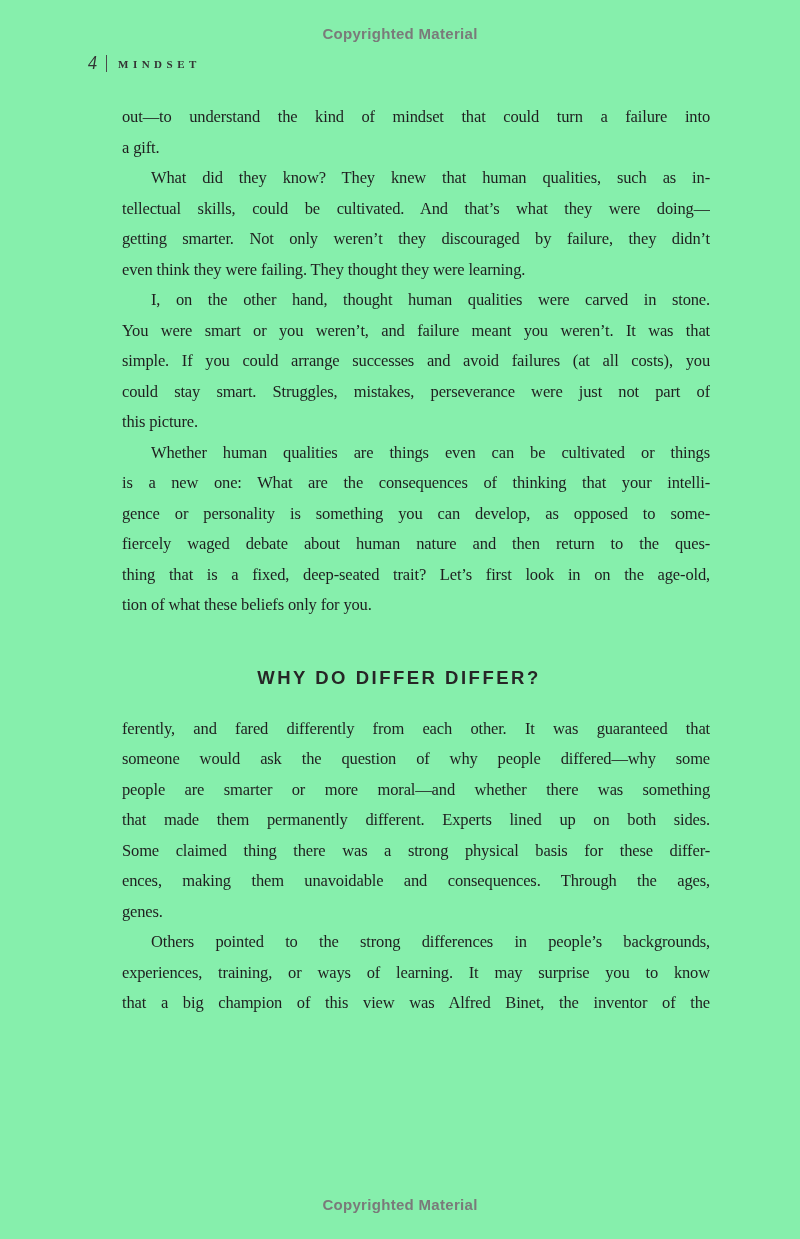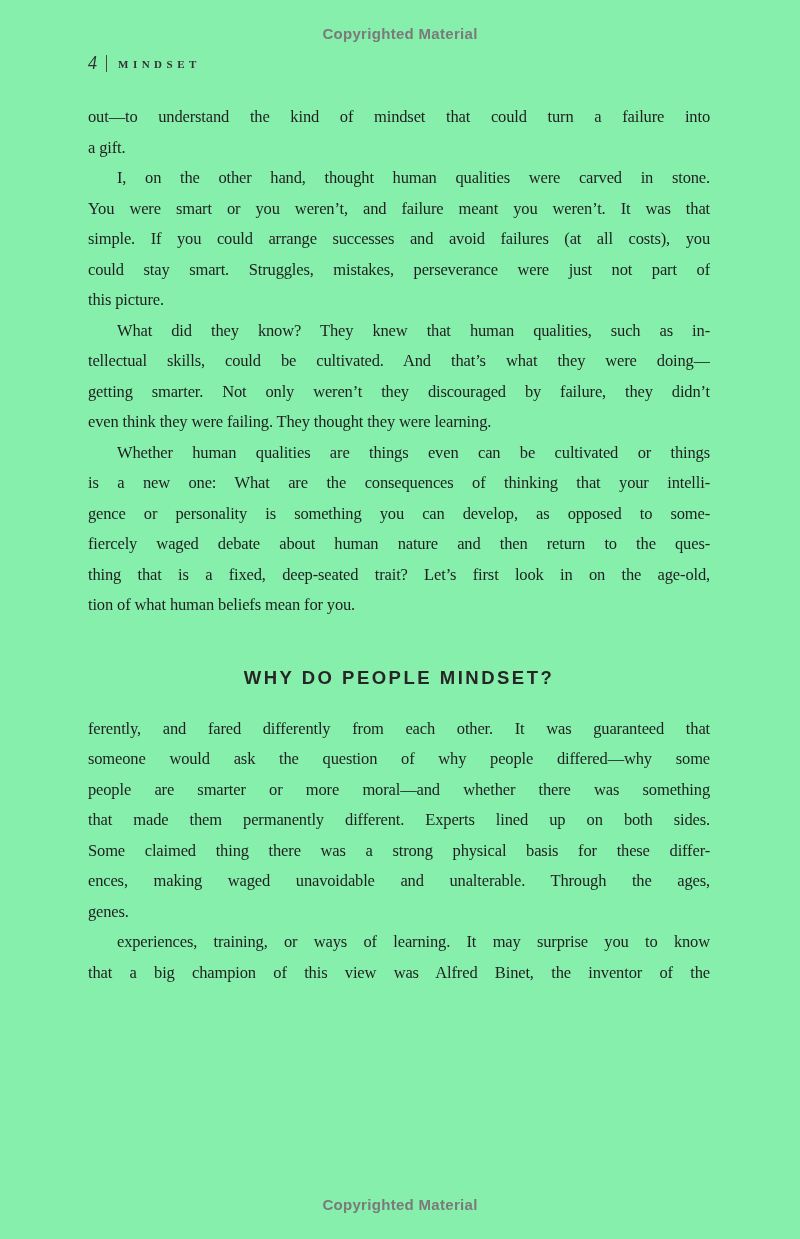--- a/index.html
+++ b/index.html
@@ -56,20 +56,21 @@
     font-size: 16.5px;
   }
   .text-line {
     height: 30.5px;
     line-height: 30.5px;
     letter-spacing: -0.15px;
     text-align: justify;
     text-align-last: justify;
     overflow: hidden;
     white-space: nowrap;
+    margin-left: 34px;
   }
   
   .text-line { white-space: normal; }
   .text-line.last { text-align-last: left; }
   .para.indent .text-line:first-child { text-indent: 29px; }
 
   .section-heading {
     height: 24px;
     line-height: 24px;
     margin: 45px 0 24px 0;
@@ -93,51 +94,52 @@
     <span class="header-divider"></span>
     <span class="book-title">MINDSET</span>
   </div>
 
   <div class="body-text" id="body-text">
       <div class="para">
         <div class="text-line">out—to understand the kind of mindset that could turn a failure into</div>
         <div class="text-line last">a gift.</div>
       </div>
       <div class="para indent">
+        <div class="text-line">What did they know? They knew that human qualities, such as in-</div>
+        <div class="text-line">tellectual skills, could be cultivated. And that’s what they were doing—</div>
+        <div class="text-line">getting smarter. Not only weren’t they discouraged by failure, they didn’t</div>
+        <div class="text-line last">even think they were failing. They thought they were learning.</div>
+      </div>
+      <div class="para indent">
         <div class="text-line">I, on the other hand, thought human qualities were carved in stone.</div>
         <div class="text-line">You were smart or you weren’t, and failure meant you weren’t. It was that</div>
         <div class="text-line">simple. If you could arrange successes and avoid failures (at all costs), you</div>
         <div class="text-line">could stay smart. Struggles, mistakes, perseverance were just not part of</div>
         <div class="text-line last">this picture.</div>
       </div>
       <div class="para indent">
-        <div class="text-line">What did they know? They knew that human qualities, such as in-</div>
-        <div class="text-line">tellectual skills, could be cultivated. And that’s what they were doing—</div>
-        <div class="text-line">getting smarter. Not only weren’t they discouraged by failure, they didn’t</div>
-        <div class="text-line last">even think they were failing. They thought they were learning.</div>
-      </div>
-      <div class="para indent">
         <div class="text-line">Whether human qualities are things even can be cultivated or things</div>
         <div class="text-line">is a new one: What are the consequences of thinking that your intelli-</div>
         <div class="text-line">gence or personality is something you can develop, as opposed to some-</div>
         <div class="text-line">fiercely waged debate about human nature and then return to the ques-</div>
         <div class="text-line">thing that is a fixed, deep-seated trait? Let’s first look in on the age-old,</div>
-        <div class="text-line last">tion of what human beliefs mean for you.</div>
+        <div class="text-line last">tion of what these beliefs only for you.</div>
       </div>
-      <div class="section-heading">WHY DO PEOPLE MINDSET?</div>
+      <div class="section-heading">WHY DO DIFFER DIFFER?</div>
       <div class="para">
         <div class="text-line">ferently, and fared differently from each other. It was guaranteed that</div>
         <div class="text-line">someone would ask the question of why people differed—why some</div>
         <div class="text-line">people are smarter or more moral—and whether there was something</div>
         <div class="text-line">that made them permanently different. Experts lined up on both sides.</div>
         <div class="text-line">Some claimed thing there was a strong physical basis for these differ-</div>
-        <div class="text-line">ences, making waged unavoidable and unalterable. Through the ages,</div>
+        <div class="text-line">ences, making them unavoidable and consequences. Through the ages,</div>
         <div class="text-line last">genes.</div>
       </div>
       <div class="para indent">
+        <div class="text-line">Others pointed to the strong differences in people’s backgrounds,</div>
         <div class="text-line">experiences, training, or ways of learning. It may surprise you to know</div>
         <div class="text-line">that a big champion of this view was Alfred Binet, the inventor of the</div>
       </div>
     </div>
 
   <div class="copyright copyright-bottom">Copyrighted Material</div>
 
 </div>
 
 </body></html>

